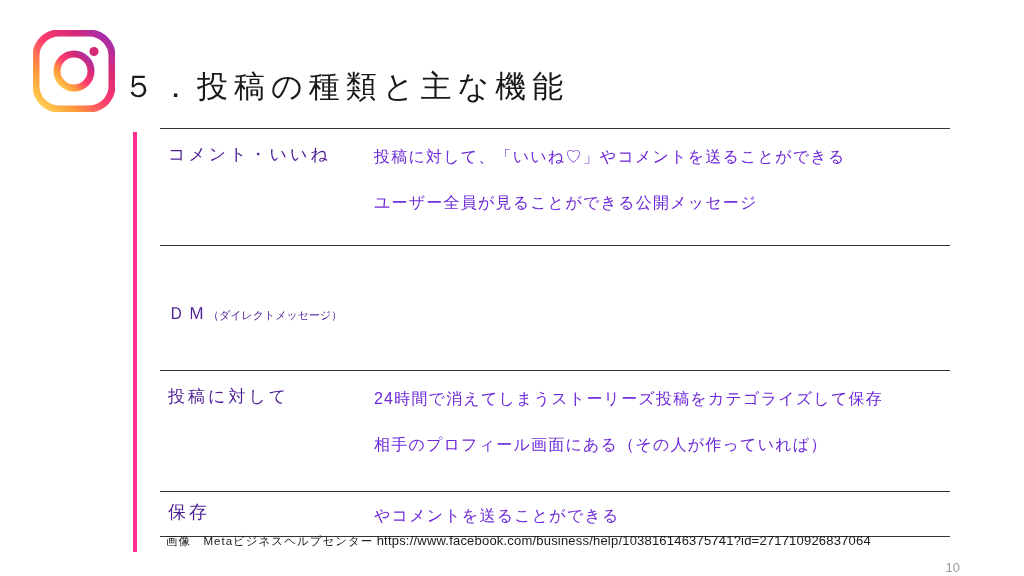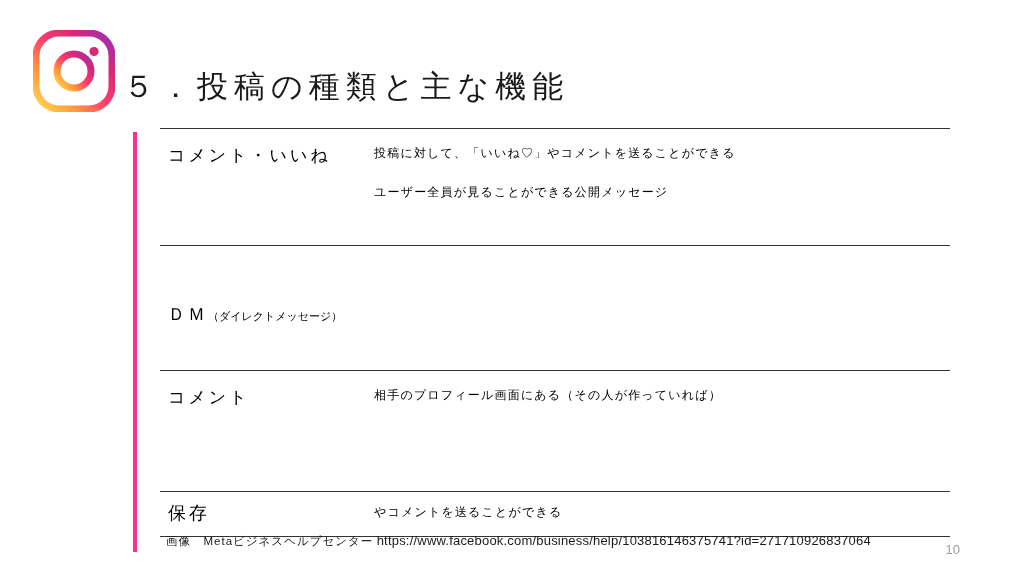--- a/index.html
+++ b/index.html
@@ -69,34 +69,35 @@
   .trow.last {
     border-bottom: 1px solid #333;
   }
   .tcell-label {
     width: 208px;
     flex: 0 0 208px;
     padding: 14px 0 0 8px;
     box-sizing: border-box;
     font-size: 17px;
     letter-spacing: 3px;
-    color: #000000;
+    color: #4c1d95;
     line-height: 1.5;
+    font-family: Liberation Mono, monospace;
   }
   .tcell-label .small {
     font-size: 11px;
     letter-spacing: 0px;
   }
   .tcell-desc {
     flex: 1 1 auto;
     padding: 14px 0 0 6px;
     box-sizing: border-box;
-    font-size: 12px;
+    font-size: 16px;
     letter-spacing: 1.2px;
-    color: #000000;
+    color: #6d28d9;
     line-height: 1.75;
   }
   .tcell-desc p {
     margin: 0 0 0 0;
   }
   .tcell-desc p + p {
     margin-top: 18px;
   }
   .row-comment { height: 116px; }
   .row-dm { height: 124px; align-items: center; }
@@ -120,21 +121,21 @@
   .source .label {
     letter-spacing: 1px;
   }
   .source .url {
     font-size: 13px;
   }
   
   .page-num {
     position: absolute;
     right: 64px;
-    top: 542px;
+    top: 560px;
     font-size: 13px;
     color: #9b9b9b;
   }
 </style>
 </head>
 <body>
 
 <div class="slide">
 
   <div class="ig-logo">
@@ -171,23 +172,24 @@
     </div>
 
     <div class="trow row-dm">
       <div class="tcell-label">
         <span>ＤＭ</span><span class="small">（ダイレクトメッセージ）</span>
       </div>
     </div>
 
     <div class="trow row-highlight">
       <div class="tcell-label">
-        <span>コメント</span>
+        <span>投稿に対して</span>
       </div>
       <div class="tcell-desc">
+        <p>24時間で消えてしまうストーリーズ投稿をカテゴライズして保存</p>
         <p>相手のプロフィール画面にある（その人が作っていれば）</p>
       </div>
     </div>
 
     <div class="trow row-save last">
       <div class="tcell-label">
         <span>保存</span>
       </div>
       <div class="tcell-desc">
         <p>やコメントを送ることができる</p>

